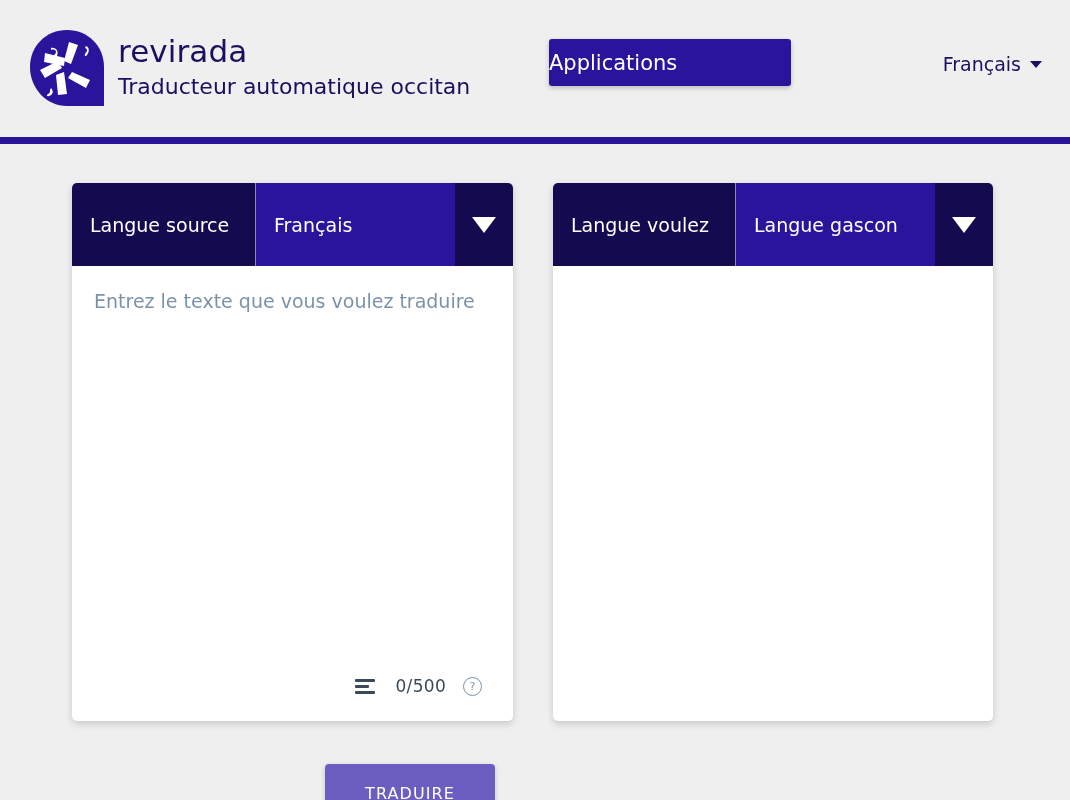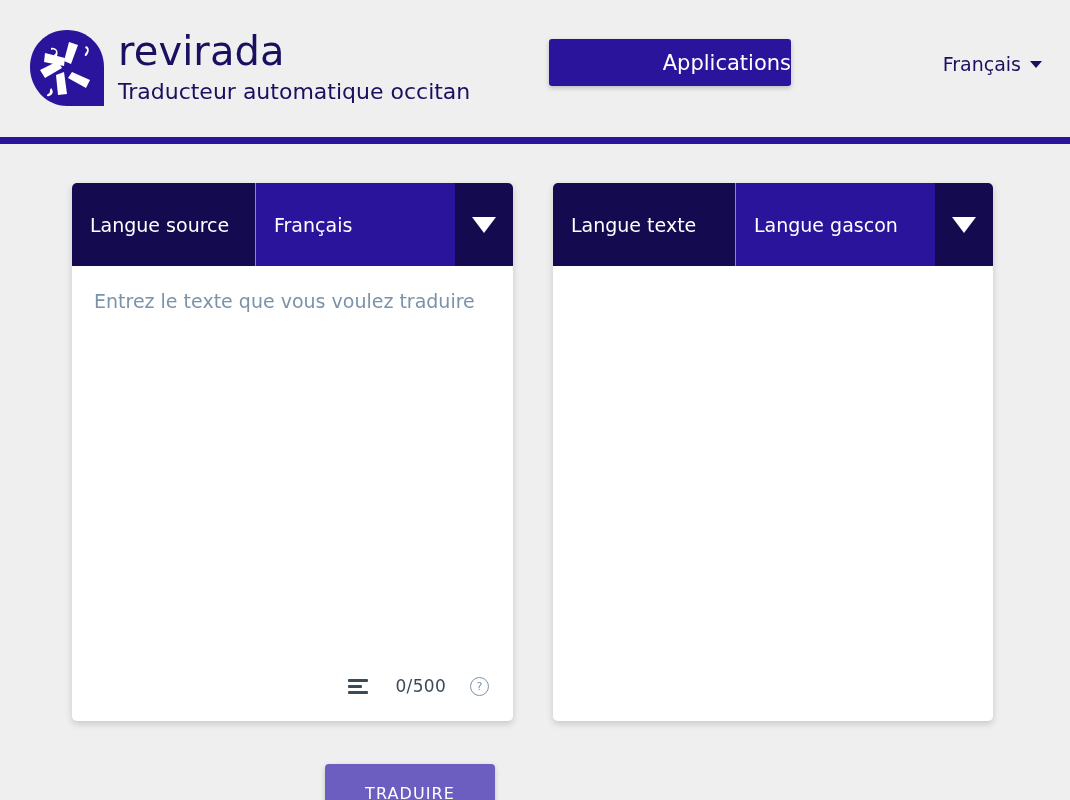--- a/index.html
+++ b/index.html
@@ -38,21 +38,21 @@
     flex: 0 0 auto;
     margin-right: 12px;
   }
   .brand-text {
     display: flex;
     flex-direction: column;
     justify-content: center;
     padding-top: 2px;
   }
   .brand-title {
-    font-size: 40px;
+    font-size: 31px;
     color: #1a1060;
     line-height: 1.05;
     letter-spacing: 0.1px;
   }
   .brand-tagline {
     font-size: 22px;
     color: #1a1060;
     line-height: 1.4;
     margin-top: 5px;
   }
@@ -66,21 +66,21 @@
     background: #2a149b;
     color: #ffffff;
     border: none;
     border-radius: 3px;
     font-family: "DejaVu Sans", "Liberation Sans", sans-serif;
     font-size: 21px;
     cursor: pointer;
     box-shadow: 0 2px 5px rgba(0,0,0,0.22);
     display: flex;
     align-items: center;
-    justify-content: flex-end;
+    justify-content: flex-start;
     padding: 0;
   }
 
   .lang-switch {
     position: absolute;
     right: 28px;
     top: 53px;
     display: flex;
     align-items: center;
     color: #1a1060;
@@ -202,25 +202,25 @@
     line-height: 1.45;
     padding: 0;
   }
   .source-input::placeholder {
     color: #7b93a8;
     opacity: 1;
   }
 
   .counter-row {
     position: absolute;
-    right: 24px;
+    right: 31px;
     top: 410px;
     display: flex;
     align-items: center;
-    gap: 12px;
+    gap: 5px;
   }
   .lines-icon {
     display: inline-flex;
     flex-direction: column;
     justify-content: center;
     gap: 3px;
     width: 20px;
     margin-right: 16px;
     cursor: pointer;
   }
@@ -361,21 +361,21 @@
 
       <button class="translate-button">
         <span>TRADUIRE</span>
       </button>
     </div>
   </div>
 
   <div class="panel panel-target">
 
     <div class="lang-bar lang-target">
-      <div class="lang-label">Langue texte</div>
+      <div class="lang-label">Langue voulez</div>
       <div class="lang-select">
         <span>Langue gascon</span>
       </div>
       <div class="lang-caret-box">
         <span class="tri"></span>
       </div>
     </div>
 
     <div class="target-body">
       <div class="target-output"></div>

